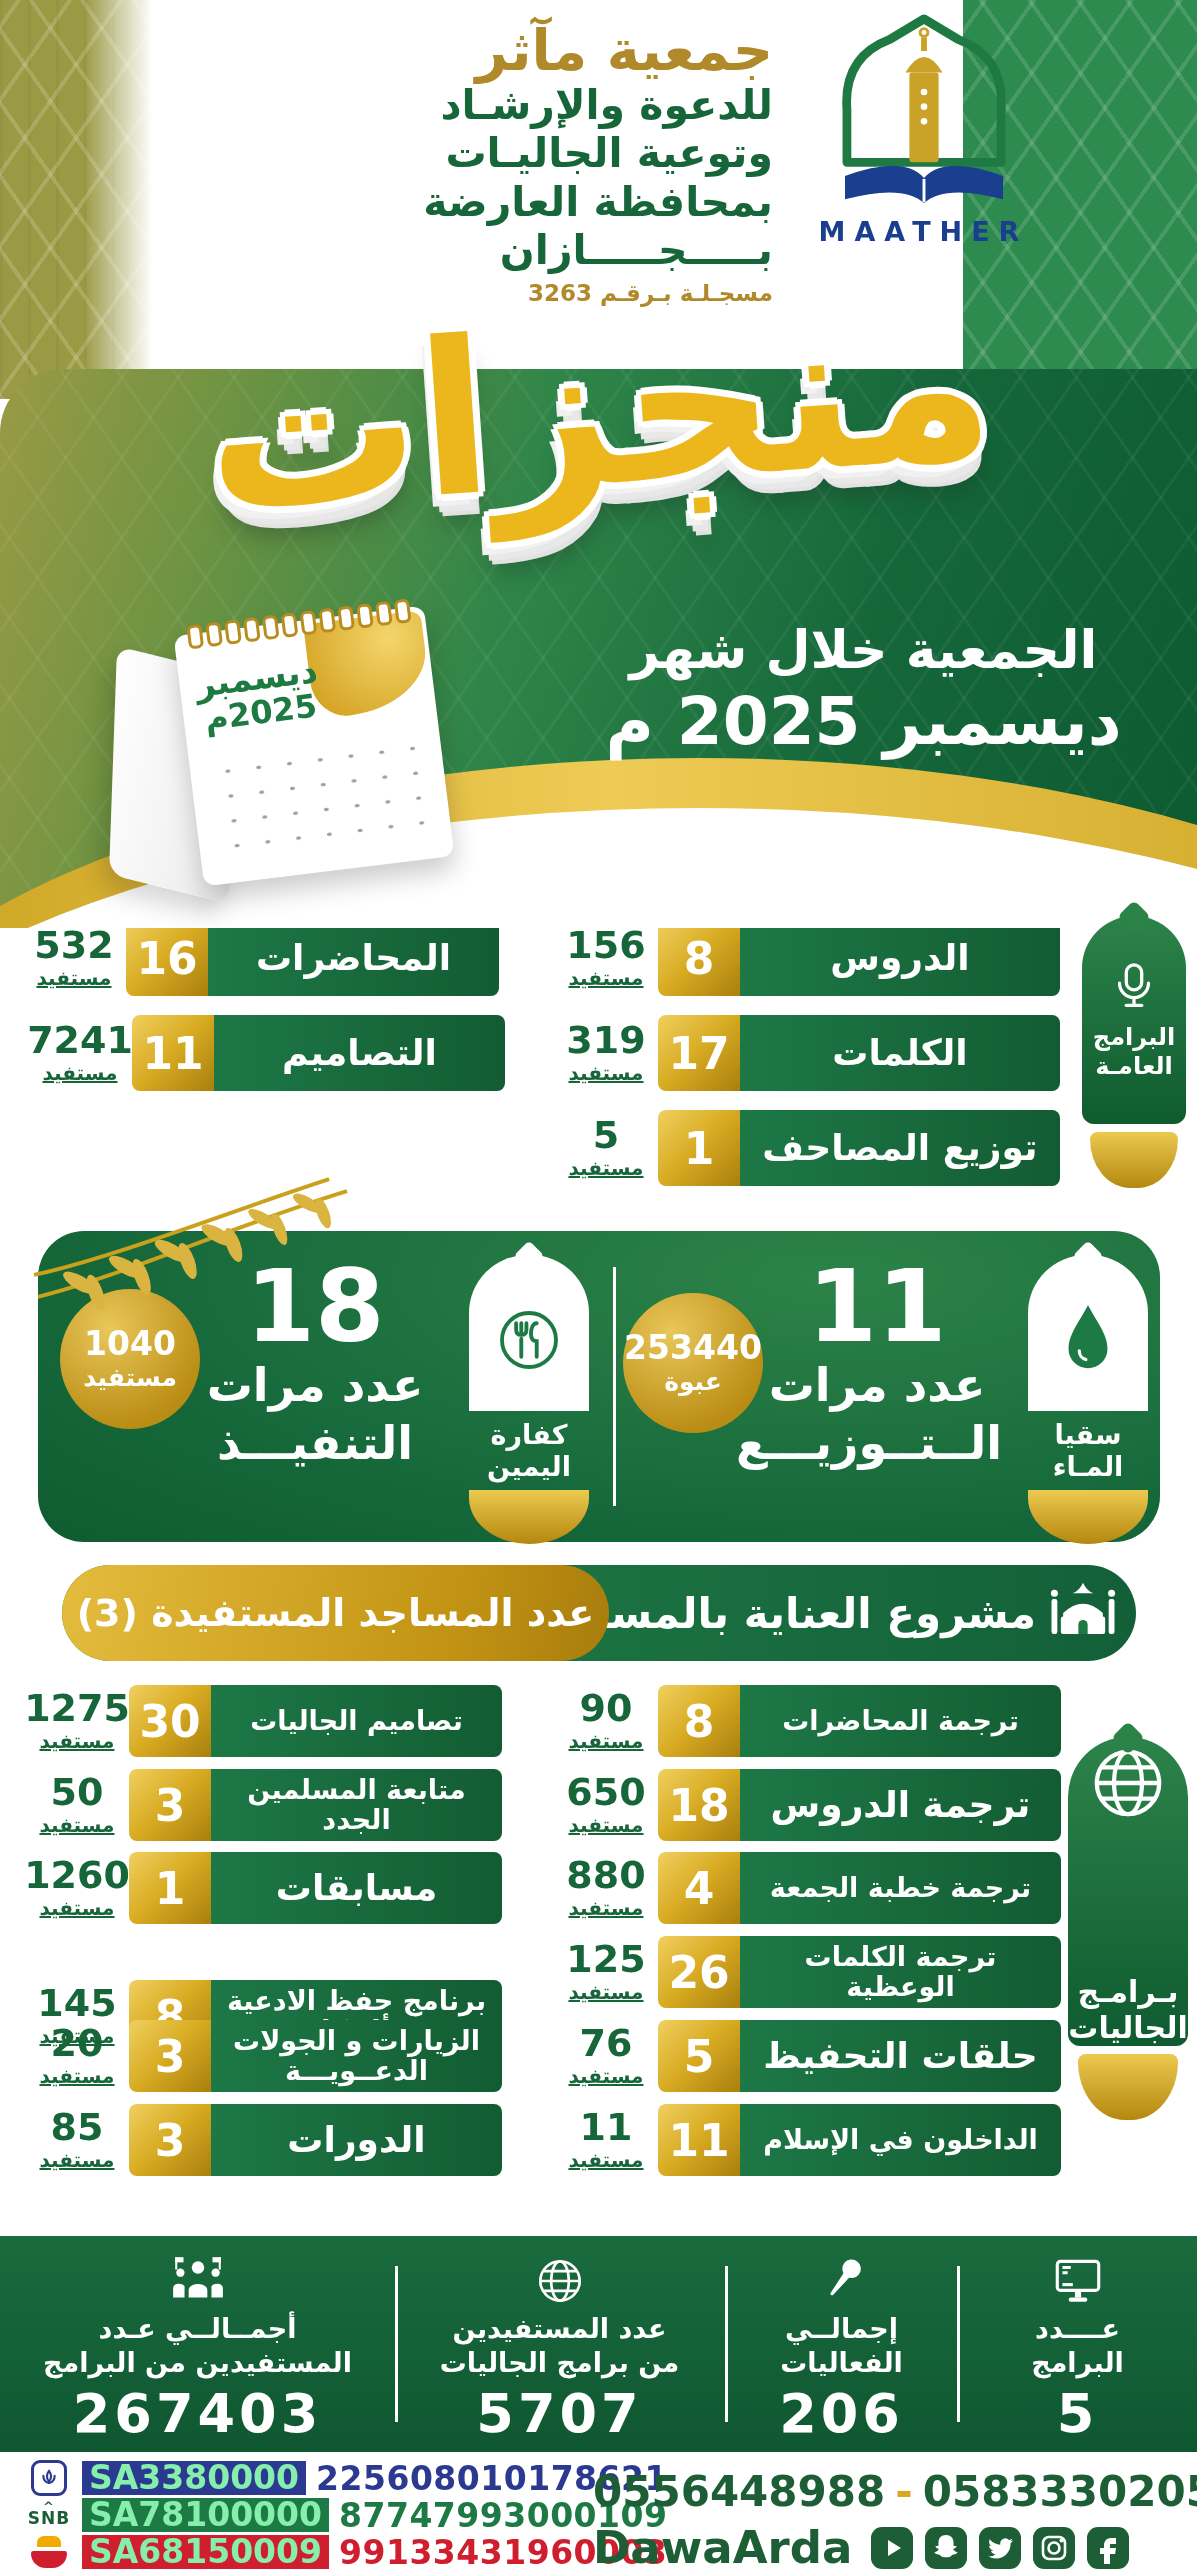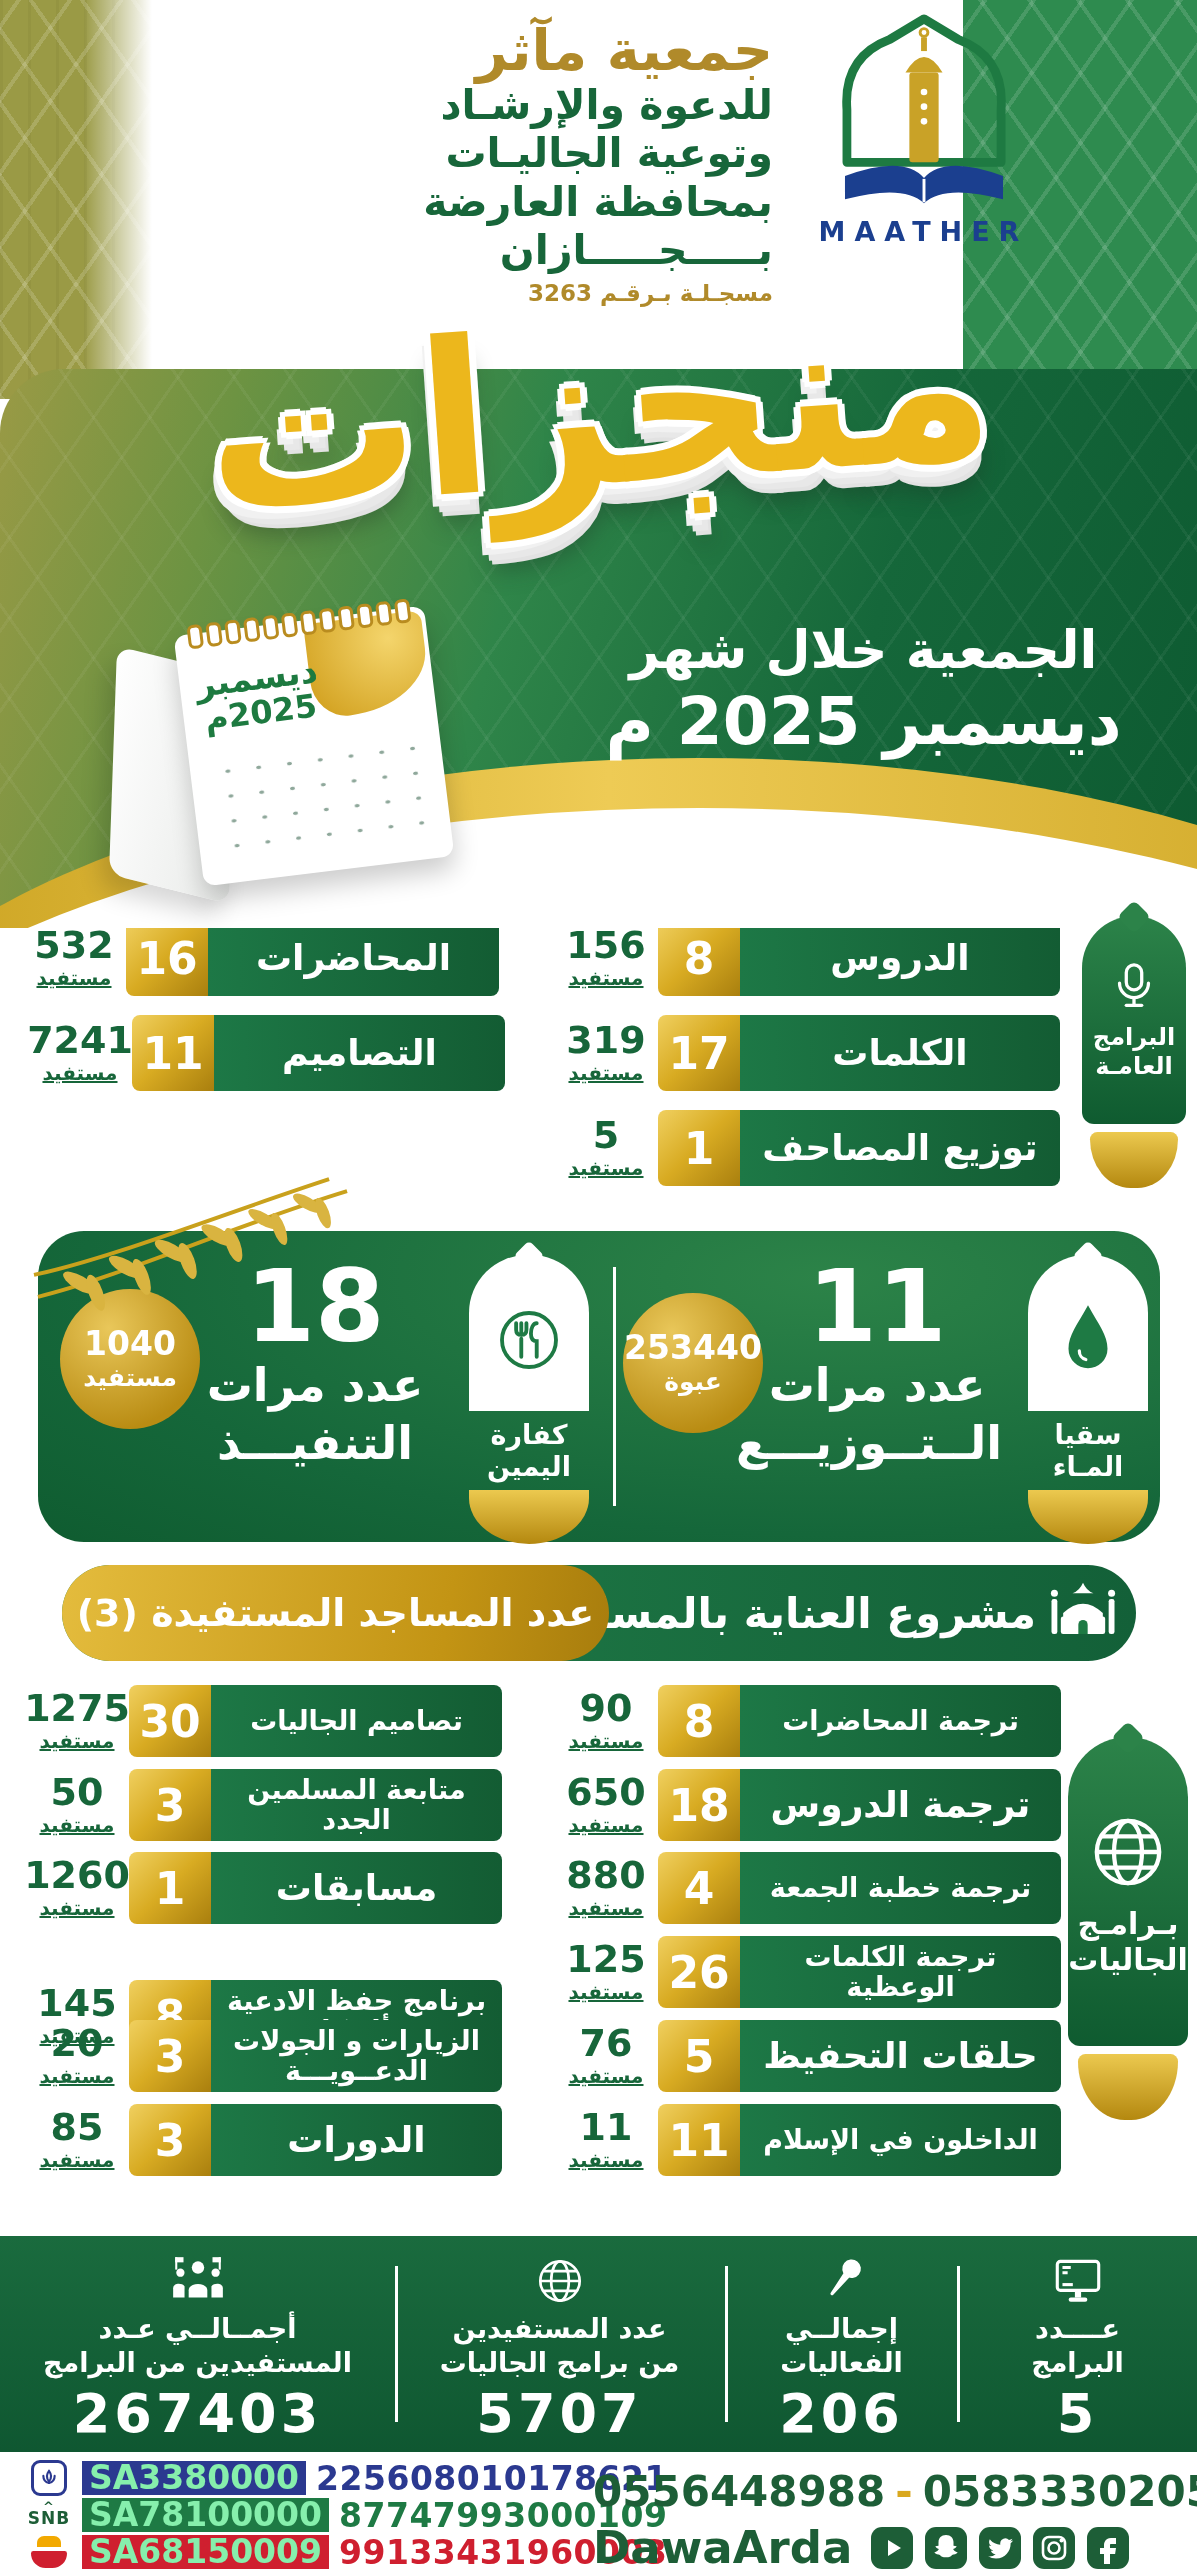--- a/index.html
+++ b/index.html
@@ -462,21 +462,21 @@
   <div class="stat-row" style="left:554px;top:2104px;width:507px;height:72px;">
     <div class="benef">
       <span class="v">11</span>
       <span class="u">مستفيد</span>
       </div>
     <div class="numbox">11</div>
     <div class="bar small">الداخلون في الإسلام</div>
   </div>
 
   <div class="badge" style="right:10px;top:1737px;width:120px;">
-    <div class="arch" style="height:309px;border-radius:60px 60px 12px 12px;">
+    <div class="arch" style="height:309px;border-radius:60px 60px 12px 12px;justify-content:space-between;">
       <svg width="92" height="92" viewBox="0 0 56 56">
         <g stroke="#fff" fill="none" stroke-width="2.6">
           <circle cx="28" cy="28" r="19"></circle>
           <ellipse cx="28" cy="28" rx="8.5" ry="19"></ellipse>
           <path d="M9 28h38 M12 18.5h32 M12 37.5h32"></path>
         </g>
       </svg>
       <div>
         <div class="badge-l" style="font-size:30px;">بـرامـج</div>
         <div class="badge-l" style="font-size:30px;">الجاليات</div>

